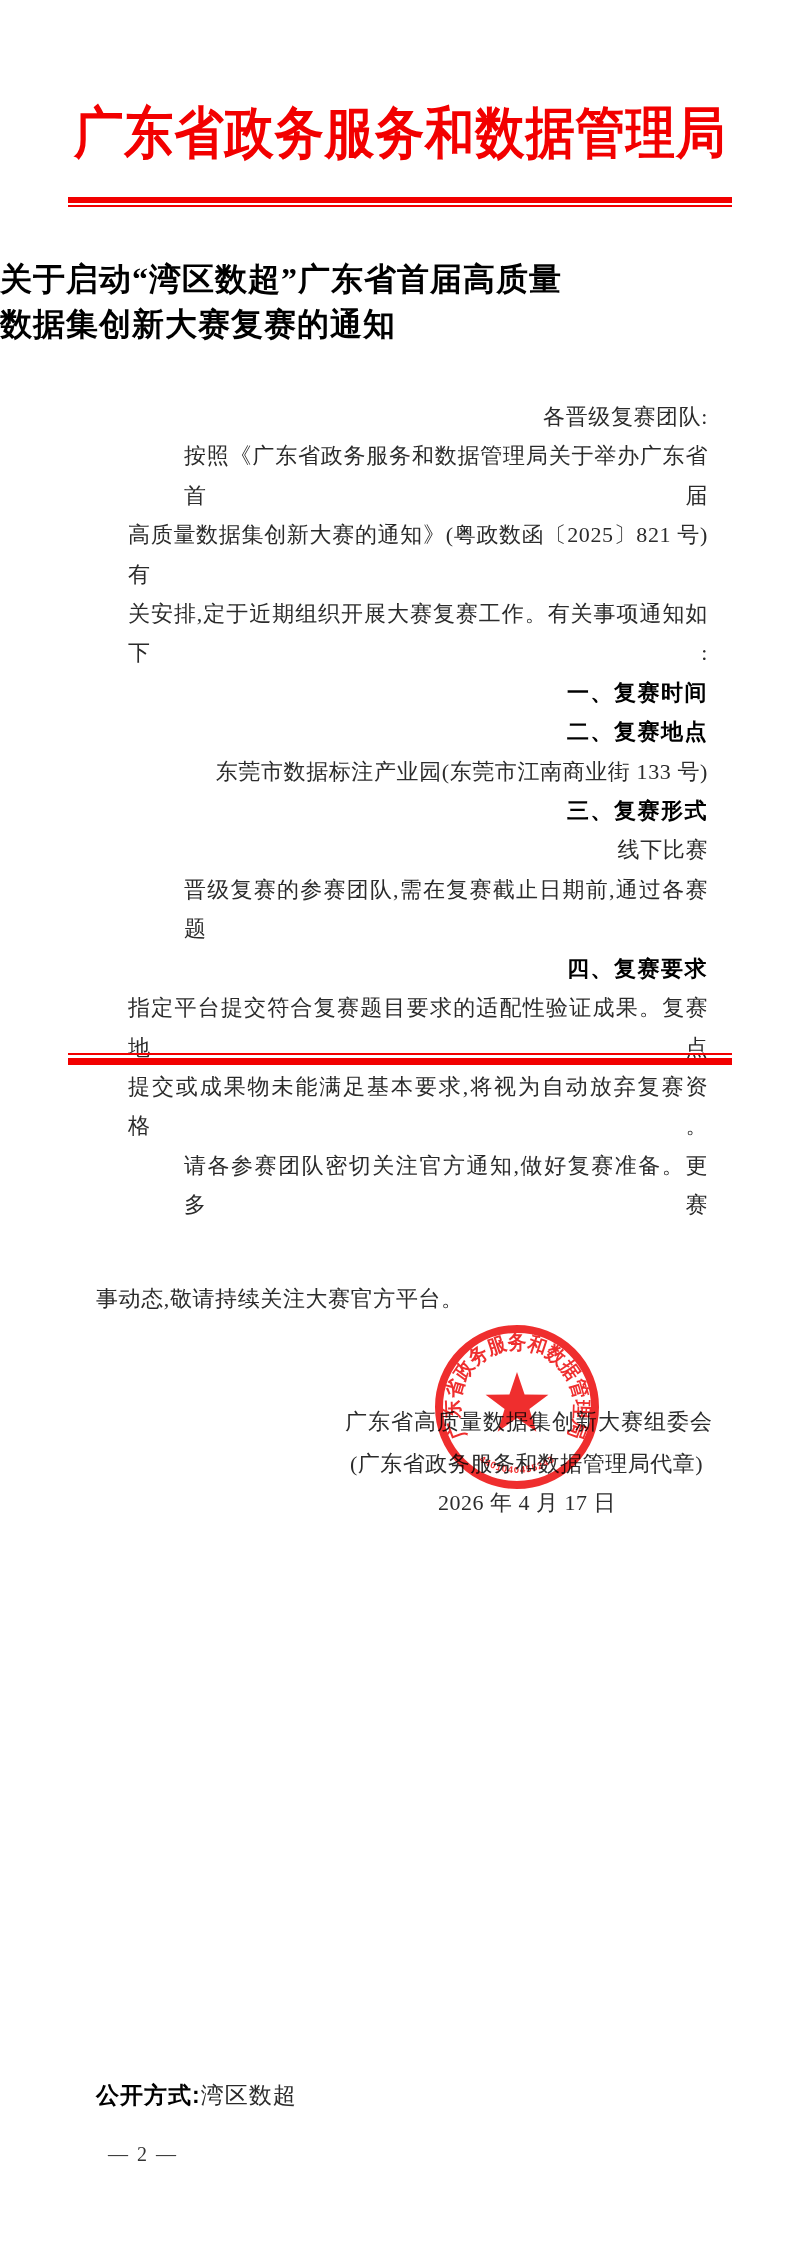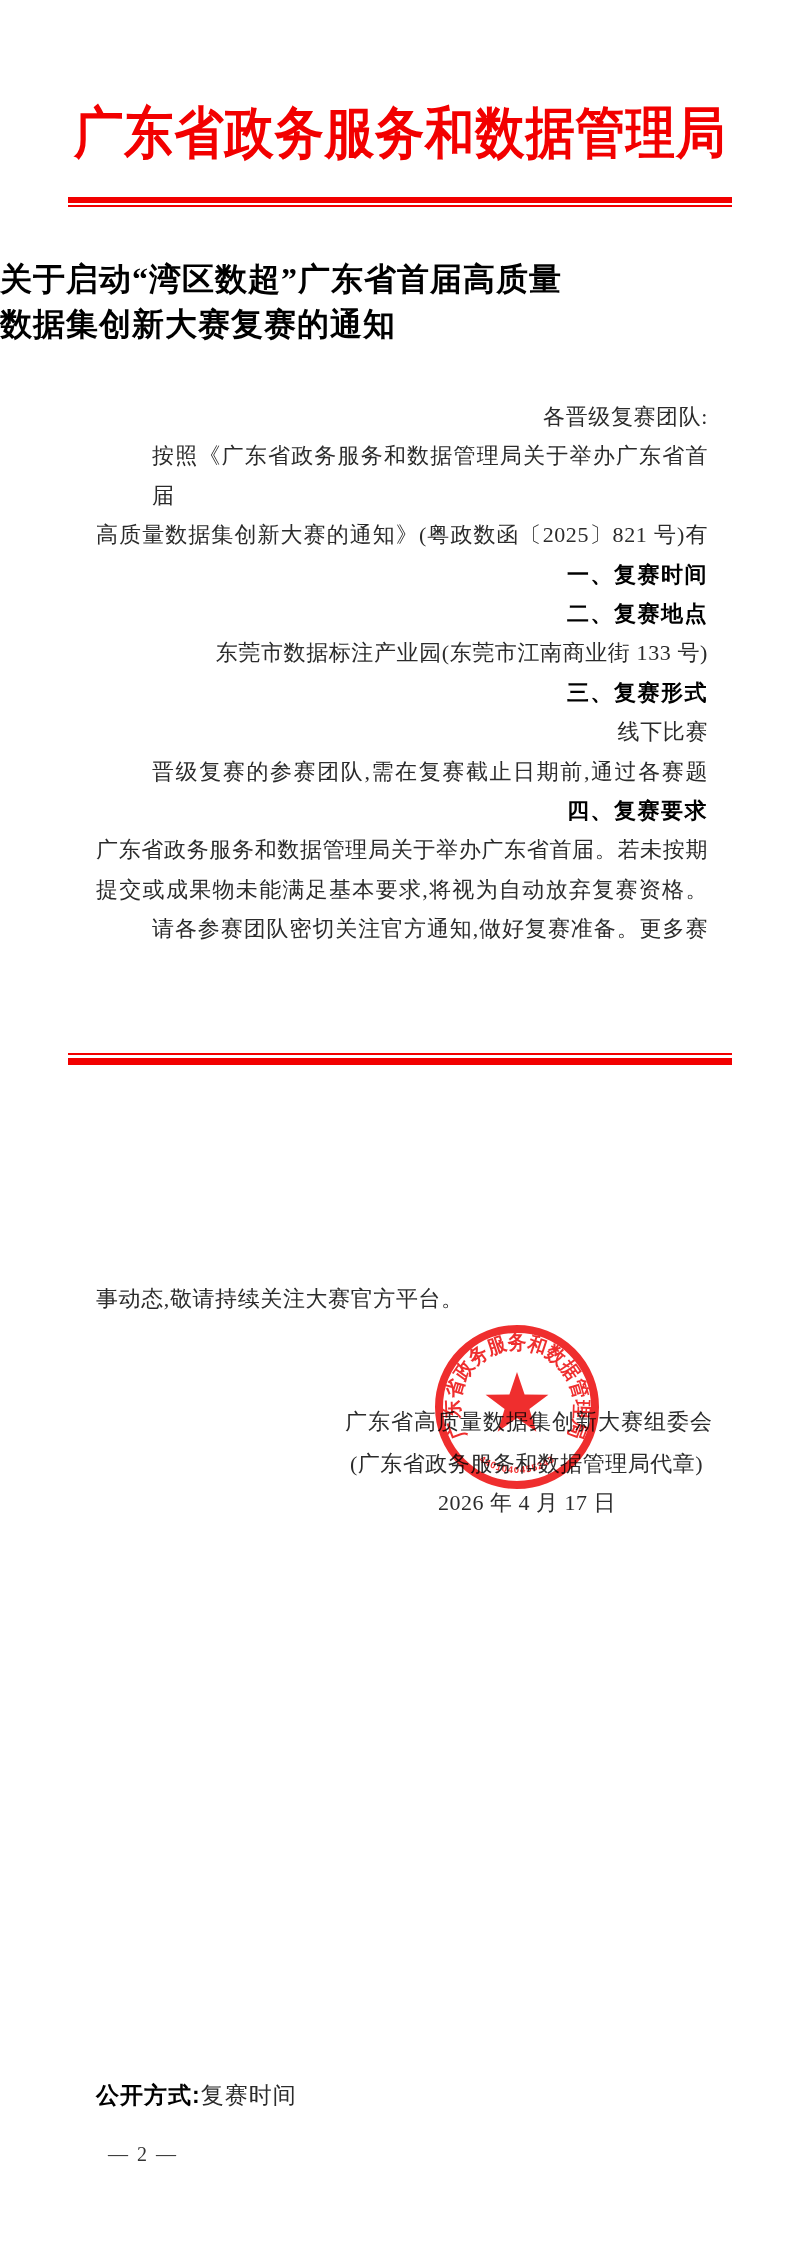--- a/index.html
+++ b/index.html
@@ -44,21 +44,21 @@
   
   .bodytext{
     position:absolute;left:96px;top:397px;width:612px;
     font-size:22px;
     line-height:39.4px;
     color:#2b2b2b;
     letter-spacing:0.6px;
   }
   .ln{white-space:nowrap;text-align:right;}
   .ln.indent{padding-left:56px;}
-  .ln.j{white-space:normal;text-align:justify;text-align-last:justify;text-justify:inter-character;}
+  .ln.j{white-space:normal;text-align:justify;text-align-last:justify;text-justify:inter-character;margin-left:32px;}
   .ln.heading{
     padding-left:56px;
     font-family:"Liberation Sans", sans-serif;
     font-weight:700;
     color:#000;
     letter-spacing:1.5px;
     font-size:22px;
   }
   
   .cont{
@@ -113,28 +113,29 @@
 
   <div class="doc-title">
     <div>关于启动“湾区数超”广东省首届高质量</div>
     <div>数据集创新大赛复赛的通知</div>
   </div>
 
   <div class="bodytext">
     <div class="ln">各晋级复赛团队:</div>
     <div class="ln indent j">按照《广东省政务服务和数据管理局关于举办广东省首届</div>
     <div class="ln j">高质量数据集创新大赛的通知》(粤政数函〔2025〕821 号)有</div>
+    <div class="ln j">关安排,定于近期组织开展大赛复赛工作。有关事项通知如下:</div>
     <div class="ln heading">一、复赛时间</div>
     <div class="ln heading">二、复赛地点</div>
     <div class="ln indent">东莞市数据标注产业园(东莞市江南商业街 133 号)</div>
     <div class="ln heading">三、复赛形式</div>
     <div class="ln indent">线下比赛</div>
     <div class="ln indent j">晋级复赛的参赛团队,需在复赛截止日期前,通过各赛题</div>
     <div class="ln heading">四、复赛要求</div>
-    <div class="ln j">广东省政务服务和数据管理局关于举办广东省首届。若未按期</div>
+    <div class="ln j">指定平台提交符合复赛题目要求的适配性验证成果。复赛地点</div>
     <div class="ln j">提交或成果物未能满足基本要求,将视为自动放弃复赛资格。</div>
     <div class="ln indent j">请各参赛团队密切关注官方通知,做好复赛准备。更多赛</div>
   </div>
 
   <div class="rule-bottom">
     <div class="thin"></div>
     <div class="thick"></div>
   </div>
 
   <div class="cont">事动态,敬请持续关注大赛官方平台。</div>
@@ -152,17 +153,17 @@
     <polygon fill="#ee1c1c" points="86,51 93.6,73.5 117.4,73.8 98.4,88 105.4,110.7 86,97 66.6,110.7 73.6,88 54.6,73.8 78.4,73.5"></polygon>
     <text class="seal-arc">
       <textPath href="#arcTop" startOffset="50%" text-anchor="middle" textLength="242" lengthAdjust="spacingAndGlyphs">广东省政务服务和数据管理局</textPath>
     </text>
     <text class="seal-code">
       <textPath href="#arcBottom" startOffset="50%" text-anchor="middle">4401040455243</textPath>
     </text>
   </svg>
 
   <div class="disclosure">
-    <span class="lbl">公开方式:</span><span class="val">复赛时间</span>
+    <span class="lbl">公开方式:</span><span class="val">湾区数超</span>
   </div>
   <div class="page-num">— 2 —</div>
 
 </div>
 
 </body></html>

